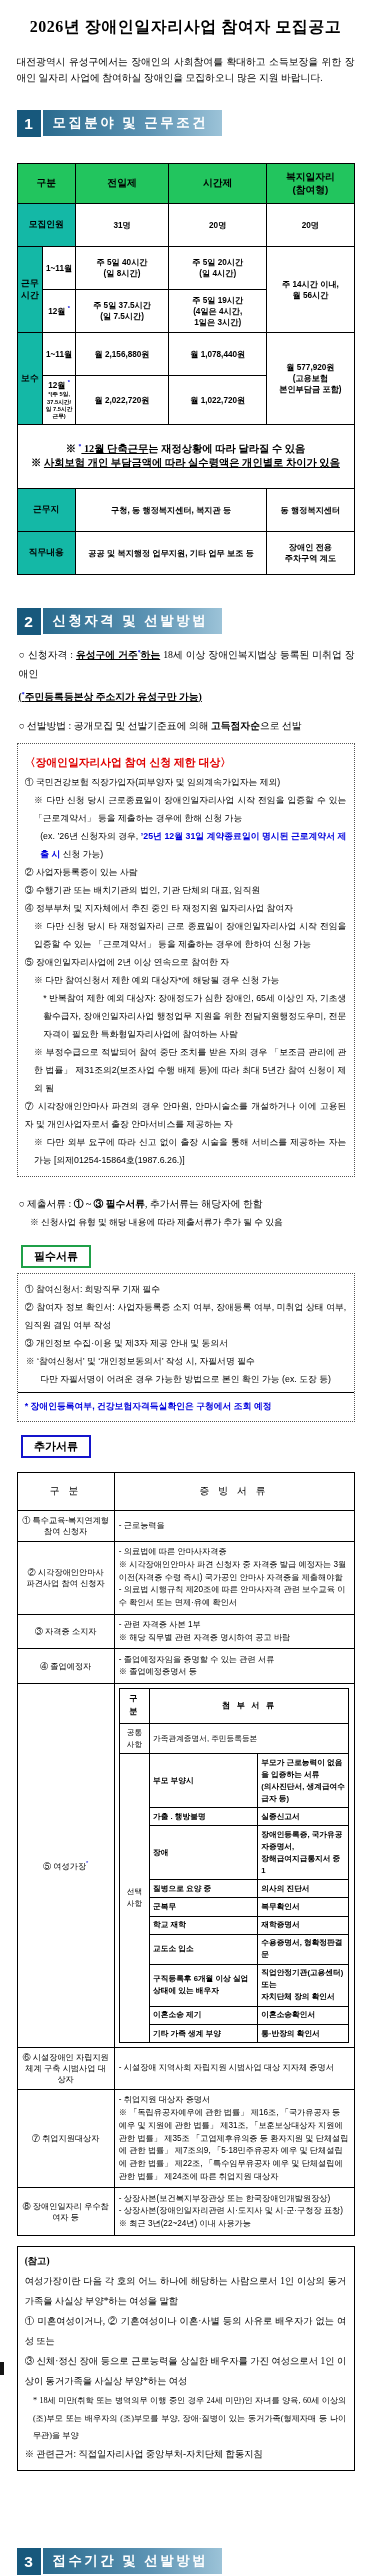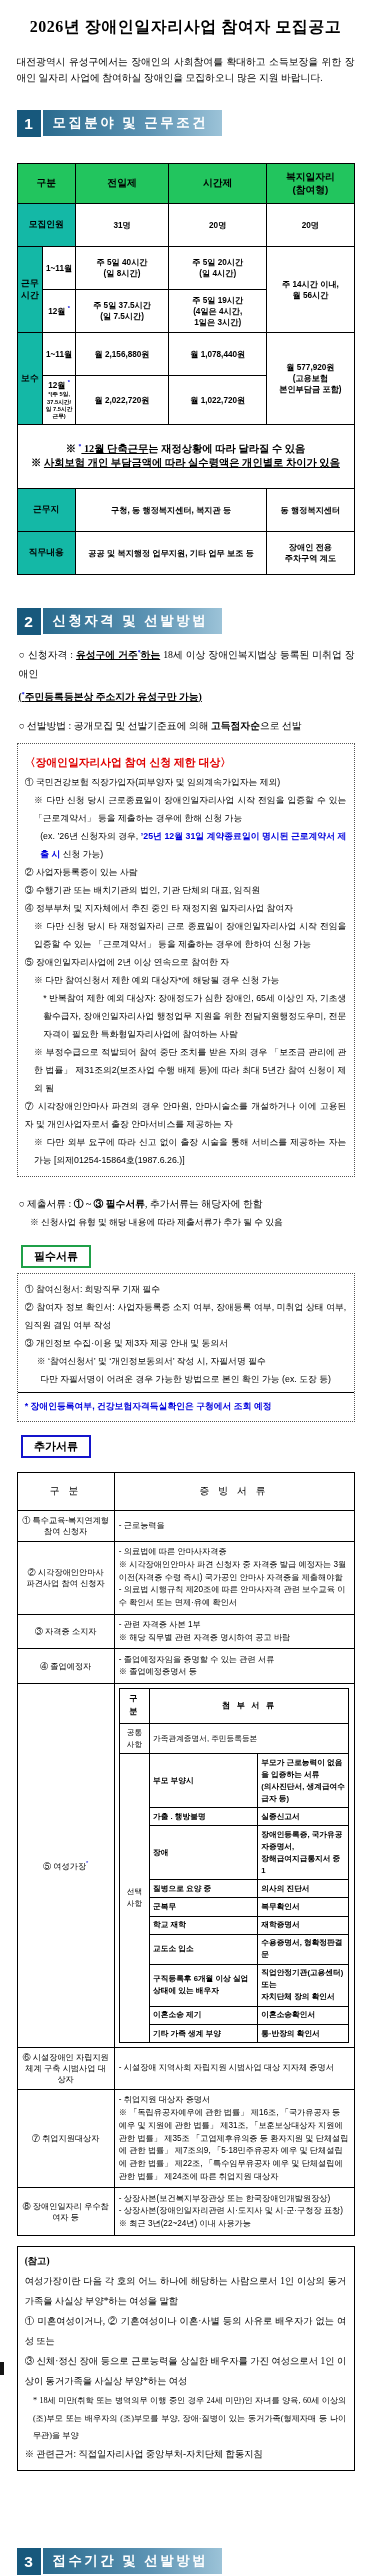--- a/index.html
+++ b/index.html
@@ -181,21 +181,21 @@
     <p class="li" style="margin-top:17.5px">
       <span>○ 제출서류 :  </span><span class="b">① ~ ③ 필수서류</span><span>, 추가서류는 해당자에 한함</span>
     </p>
     <p class="li li2" style="margin-top:1px;font-size:8.8px">※ 신청사업 유형 및 해당 내용에 따라 제출서류가 추가 될 수 있음</p>
 
     <div class="lbl-box">필수서류</div>
     <div class="dotted-box" style="margin-top:0">
       <div>① 참여신청서: 희망직무 기재 필수</div>
       <div>② 참여자 정보 확인서: 사업자등록증 소지 여부, 장애등록 여부, 미취업 상태 여부, 임직원 겸임 여부 작성</div>
       <div>③ 개인정보 수집·이용 및 제3자 제공 안내 및 동의서</div>
-      <div style="margin-left:12px">※ ‘참여신청서’ 및 ‘개인정보동의서’ 작성 시, 자필서명 필수</div>
+      <div style="margin-left:1px">※ ‘참여신청서’ 및 ‘개인정보동의서’ 작성 시, 자필서명 필수</div>
       <div style="margin-left:15.5px">다만 자필서명이 어려운 경우 가능한 방법으로 본인 확인 가능 (ex. 도장 등)</div>
       <div class="blue b" style="border-top:0.5px solid #000;margin:4.1px -7.2px 0 -7.2px;padding:3.1px 7.2px 0 7.2px">* 장애인등록여부, 건강보험자격득실확인은 구청에서 조회 예정</div>
     </div>
 
     <div class="lbl-box bluebd">추가서류</div>
 
     <table class="t2">
       <tbody>
           <tr>
         <td class="lab hd">구  분</td>

